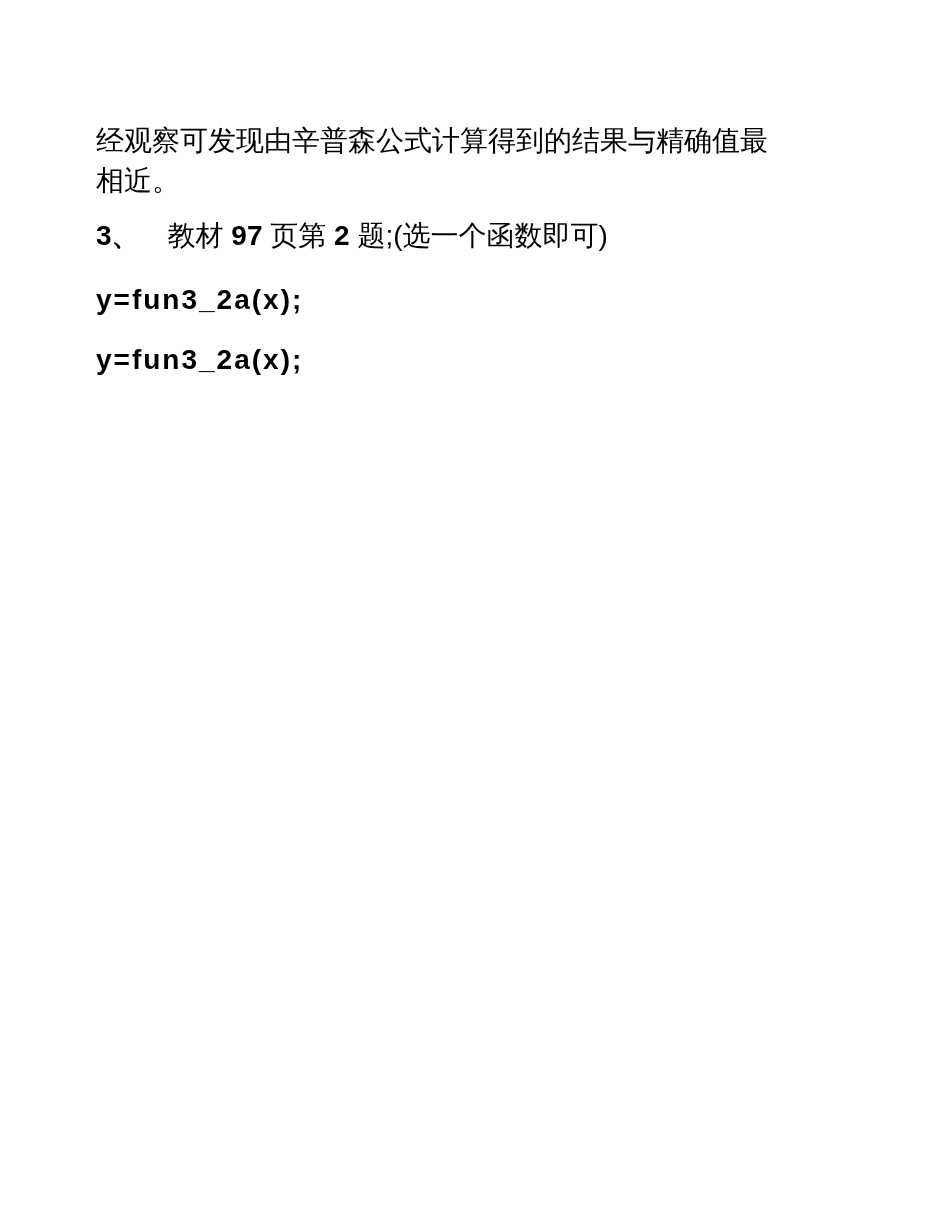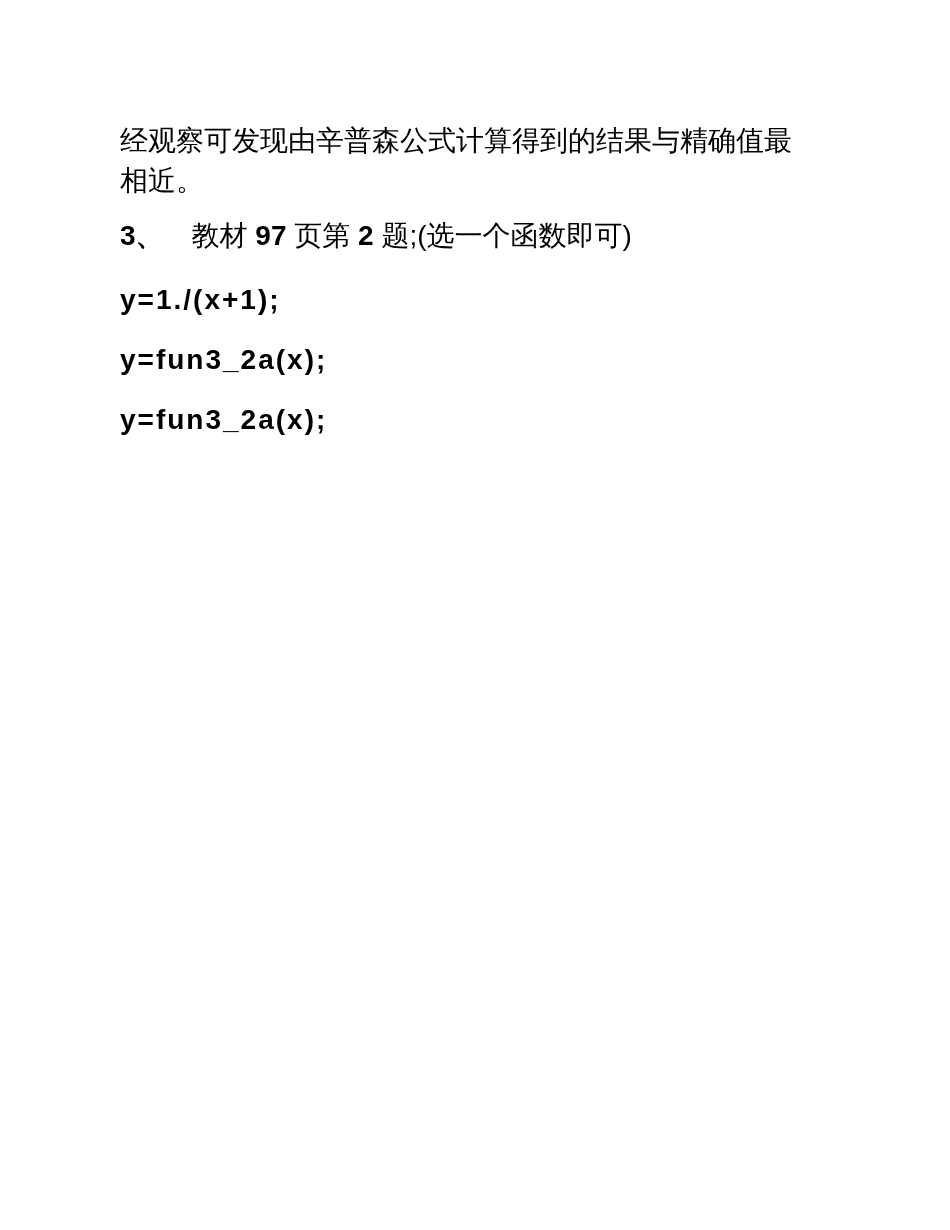--- a/index.html
+++ b/index.html
@@ -8,21 +8,21 @@
     background: #ffffff;
     overflow: hidden;
   }
   body {
     font-family: "Liberation Sans", sans-serif;
     color: #000000;
   }
   .doc {
     box-sizing: border-box;
     width: 950px;
-    padding: 121px 78px 0 120px;
+    padding: 121px 78px 0 96px;
   }
   .para {
     margin: 0 0 20px 0;
     font-size: 28px;
     line-height: 40px;
     white-space: pre-line;
     word-break: keep-all;
   }
   .cn   { font-weight: 500; }
   .num  { font-weight: 700; }
@@ -39,21 +39,20 @@
 <div class="doc">
 
   <p class="para m15"><span class="cn">经观察可发现由辛普森公式计算得到的结果与精确值最
 相近。</span></p>
 
   <p class="para m24"><span class="num">3、</span><span class="cn">　教材 </span><span class="num">97</span><span class="cn"> 页第 </span><span class="num">2</span><span class="cn"> 题;(选一个函数即可)</span></p>
 
 
 
 
-  <p class="para"><span class="code">y=1./(x+1);</span></p>
 
 
 
   <p class="para"><span class="code">y=fun3_2a(x);</span></p>
 
 
 
 
   <p class="para"><span class="code">y=fun3_2a(x);</span></p>
 

